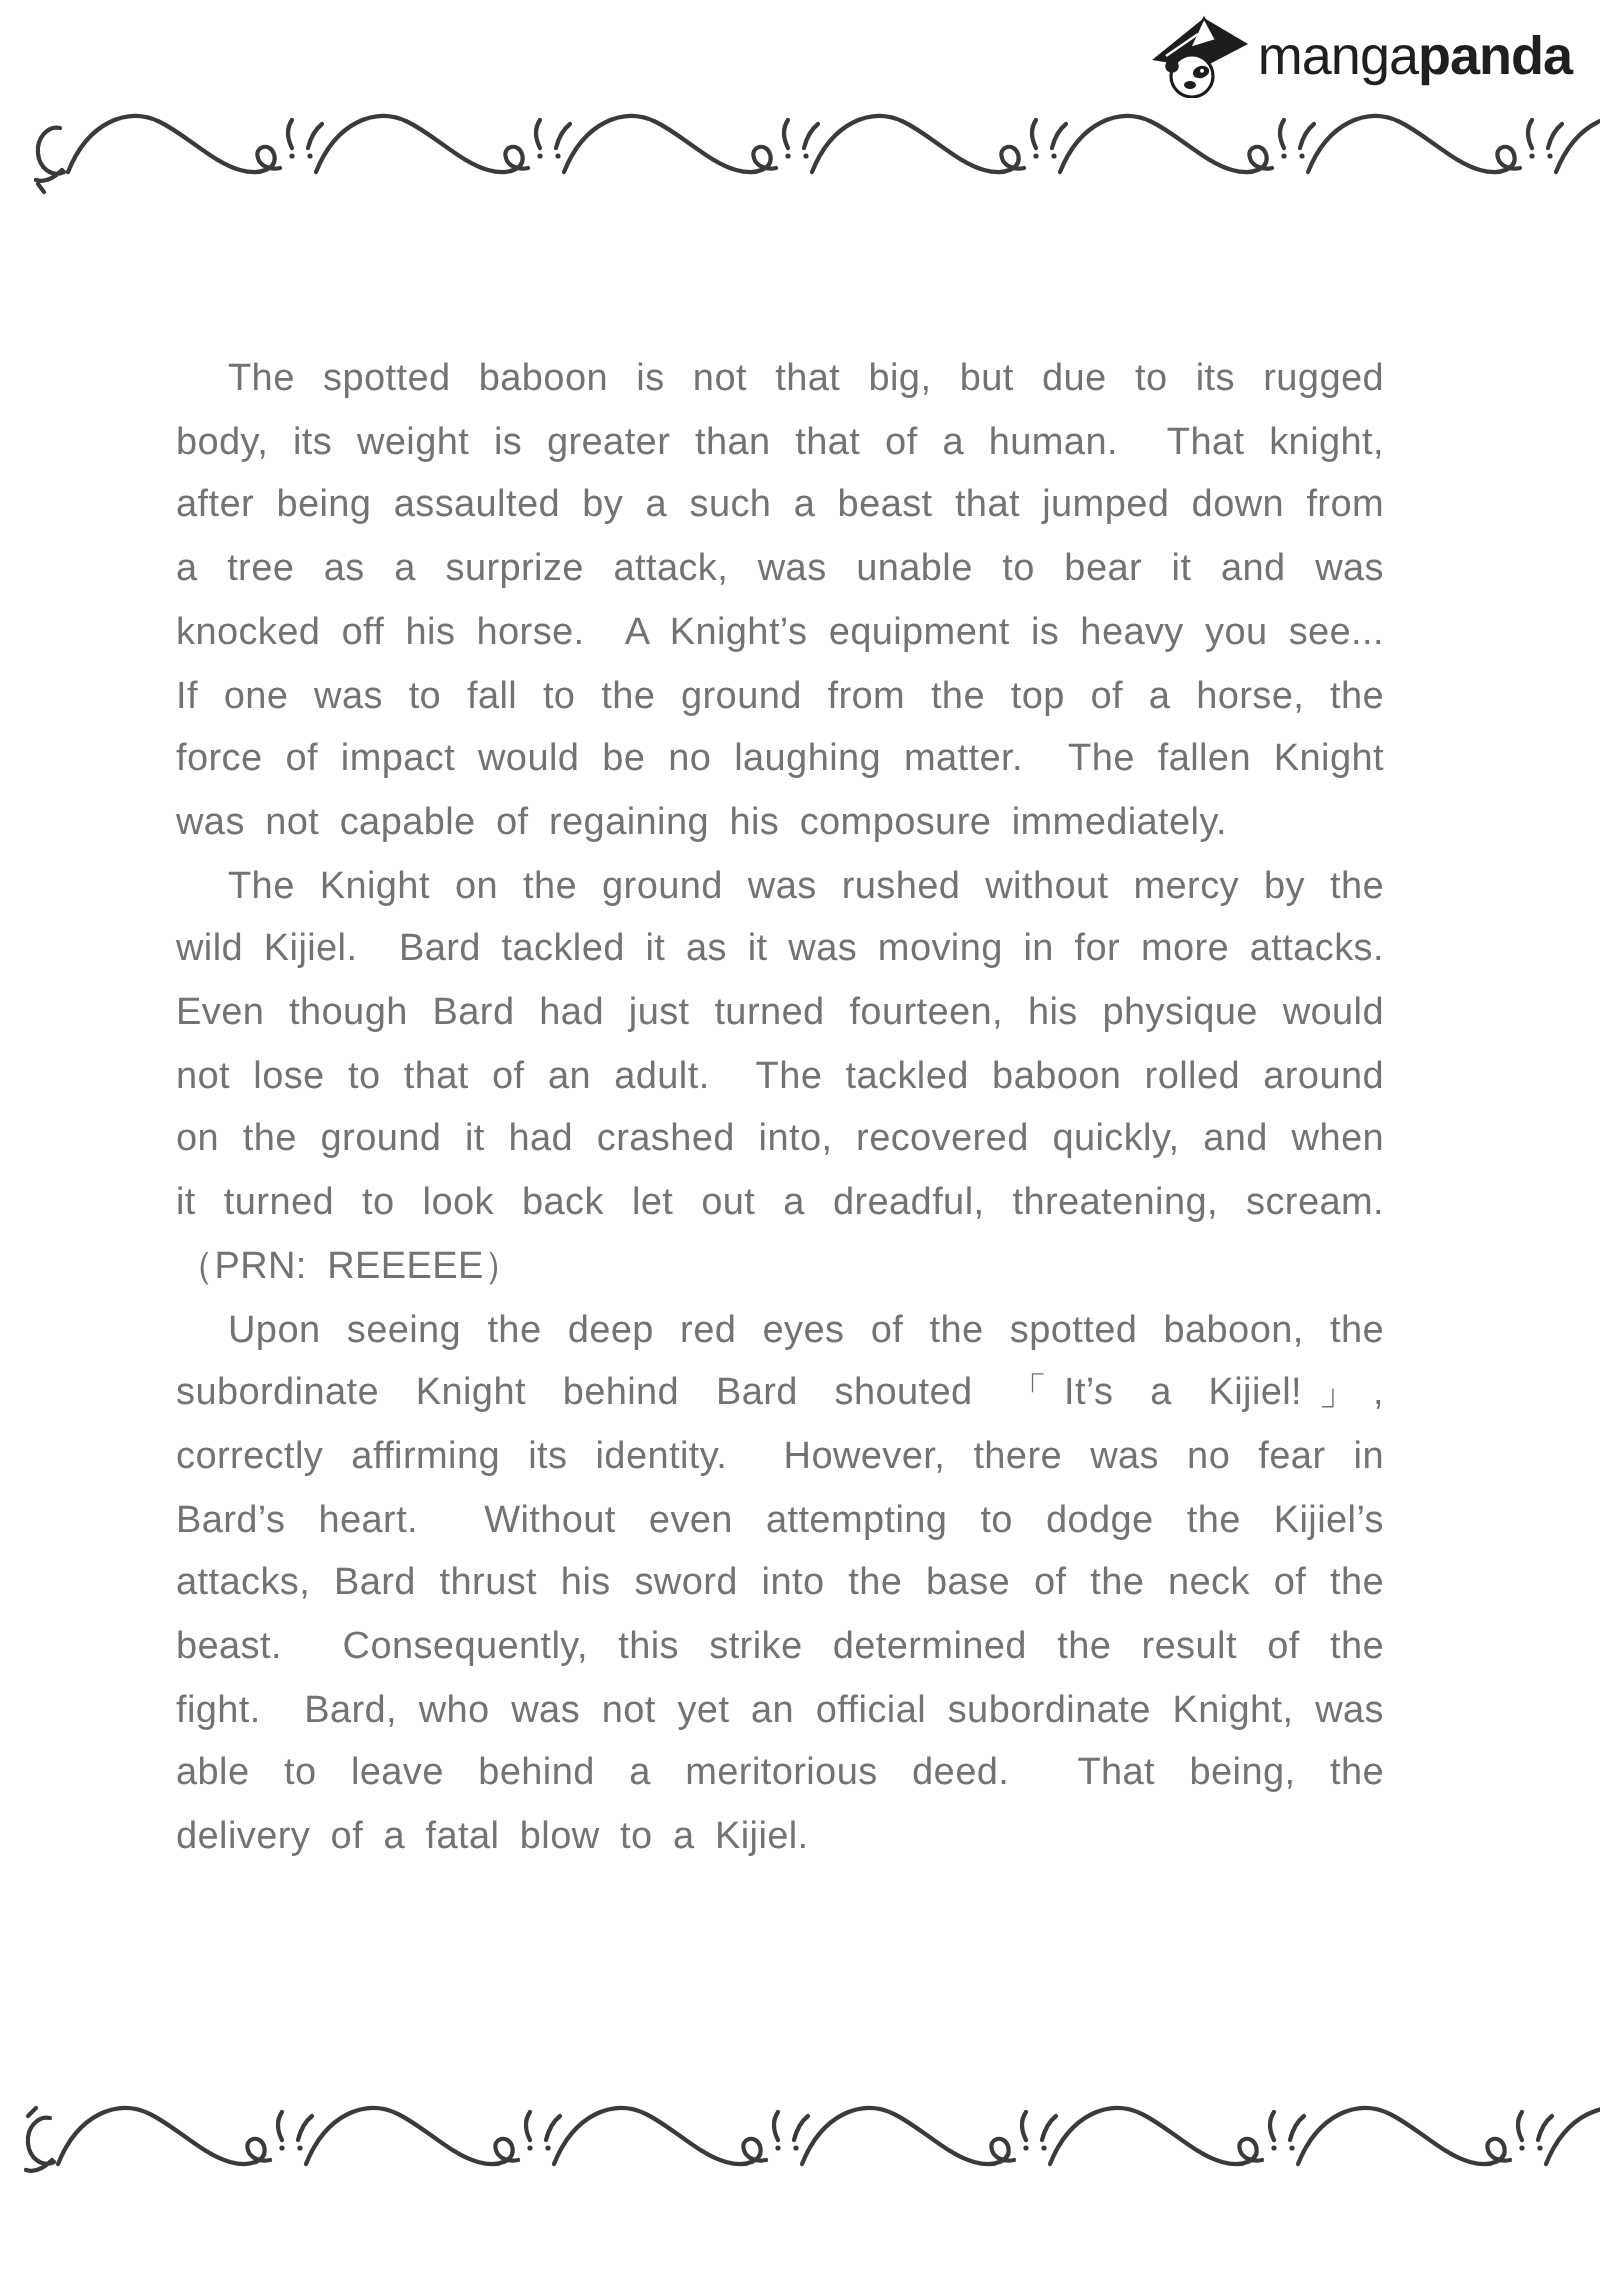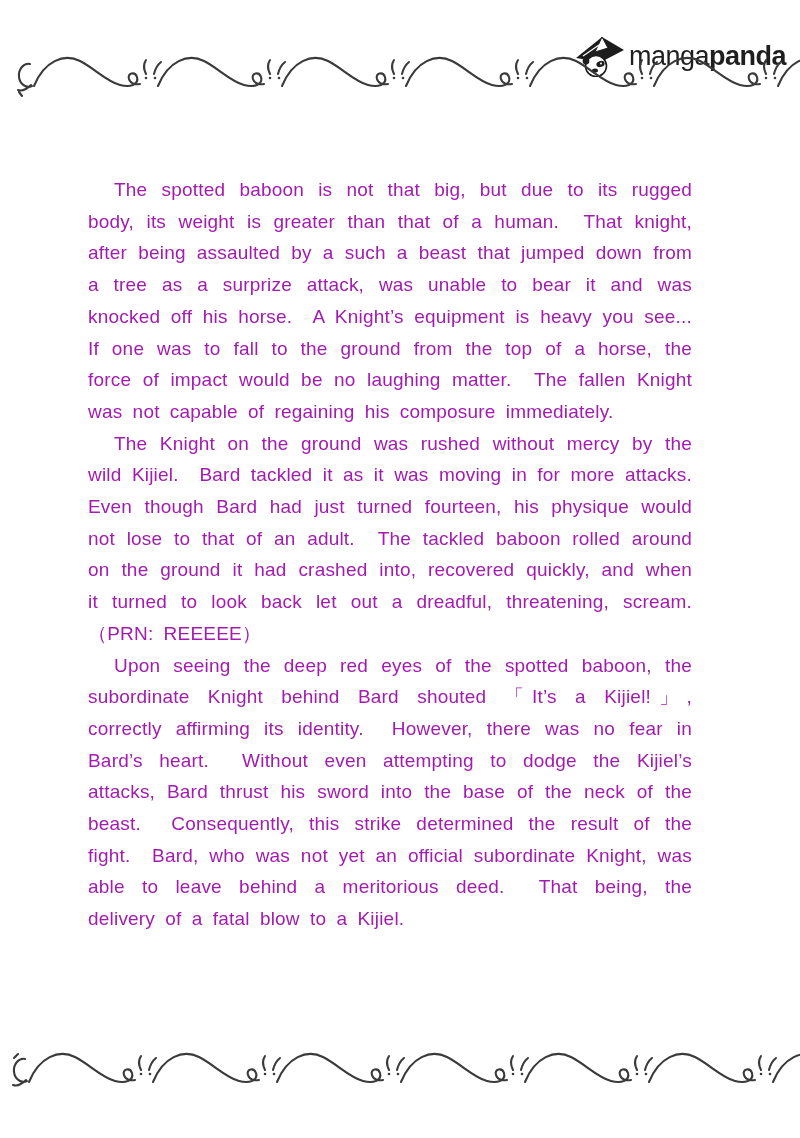--- a/index.html
+++ b/index.html
@@ -8,40 +8,39 @@
     font-family:"Liberation Sans","DejaVu Sans",sans-serif;
     position:relative;overflow:hidden;
   }
   .page{position:absolute;inset:0;background:#ffffff;}
 
   
   .logo{
     position:absolute;top:7px;right:14px;
     display:flex;align-items:center;gap:2px;
     color:#1f1f1f;
-    margin-top:28px;
   }
   .logo-icon{width:52px;height:42px;display:block;}
   .logo-text{font-size:27px;letter-spacing:-0.5px;line-height:42px;white-space:nowrap;}
   .logo-text .w400{font-weight:400;}
   .logo-text .w700{font-weight:700;}
 
   
   .ornament{position:absolute;left:0;width:800px;height:52px;overflow:hidden;}
   .ornament svg{display:block;}
   .ornament-top{top:48px;}
   .ornament-bottom{top:1044px;}
   .ornament path,.ornament circle{stroke:#3a3a3a;fill:none;stroke-width:2.1;
     stroke-linecap:round;stroke-linejoin:round;}
   .ornament circle{fill:#3a3a3a;stroke:none;}
 
   
   .article{
     position:absolute;top:174px;left:88px;width:604px;
-    color:#a21caf;font-size:19px;line-height:31.7px;
+    color:#737373;font-size:19px;line-height:31.7px;
     text-align:justify;word-spacing:0.25em;letter-spacing:0.2px;
   }
   .article p{
     margin:0;text-indent:26px;white-space:pre-wrap;
   }
   .article .it{}
 </style>
 </head>
 <body>
 

